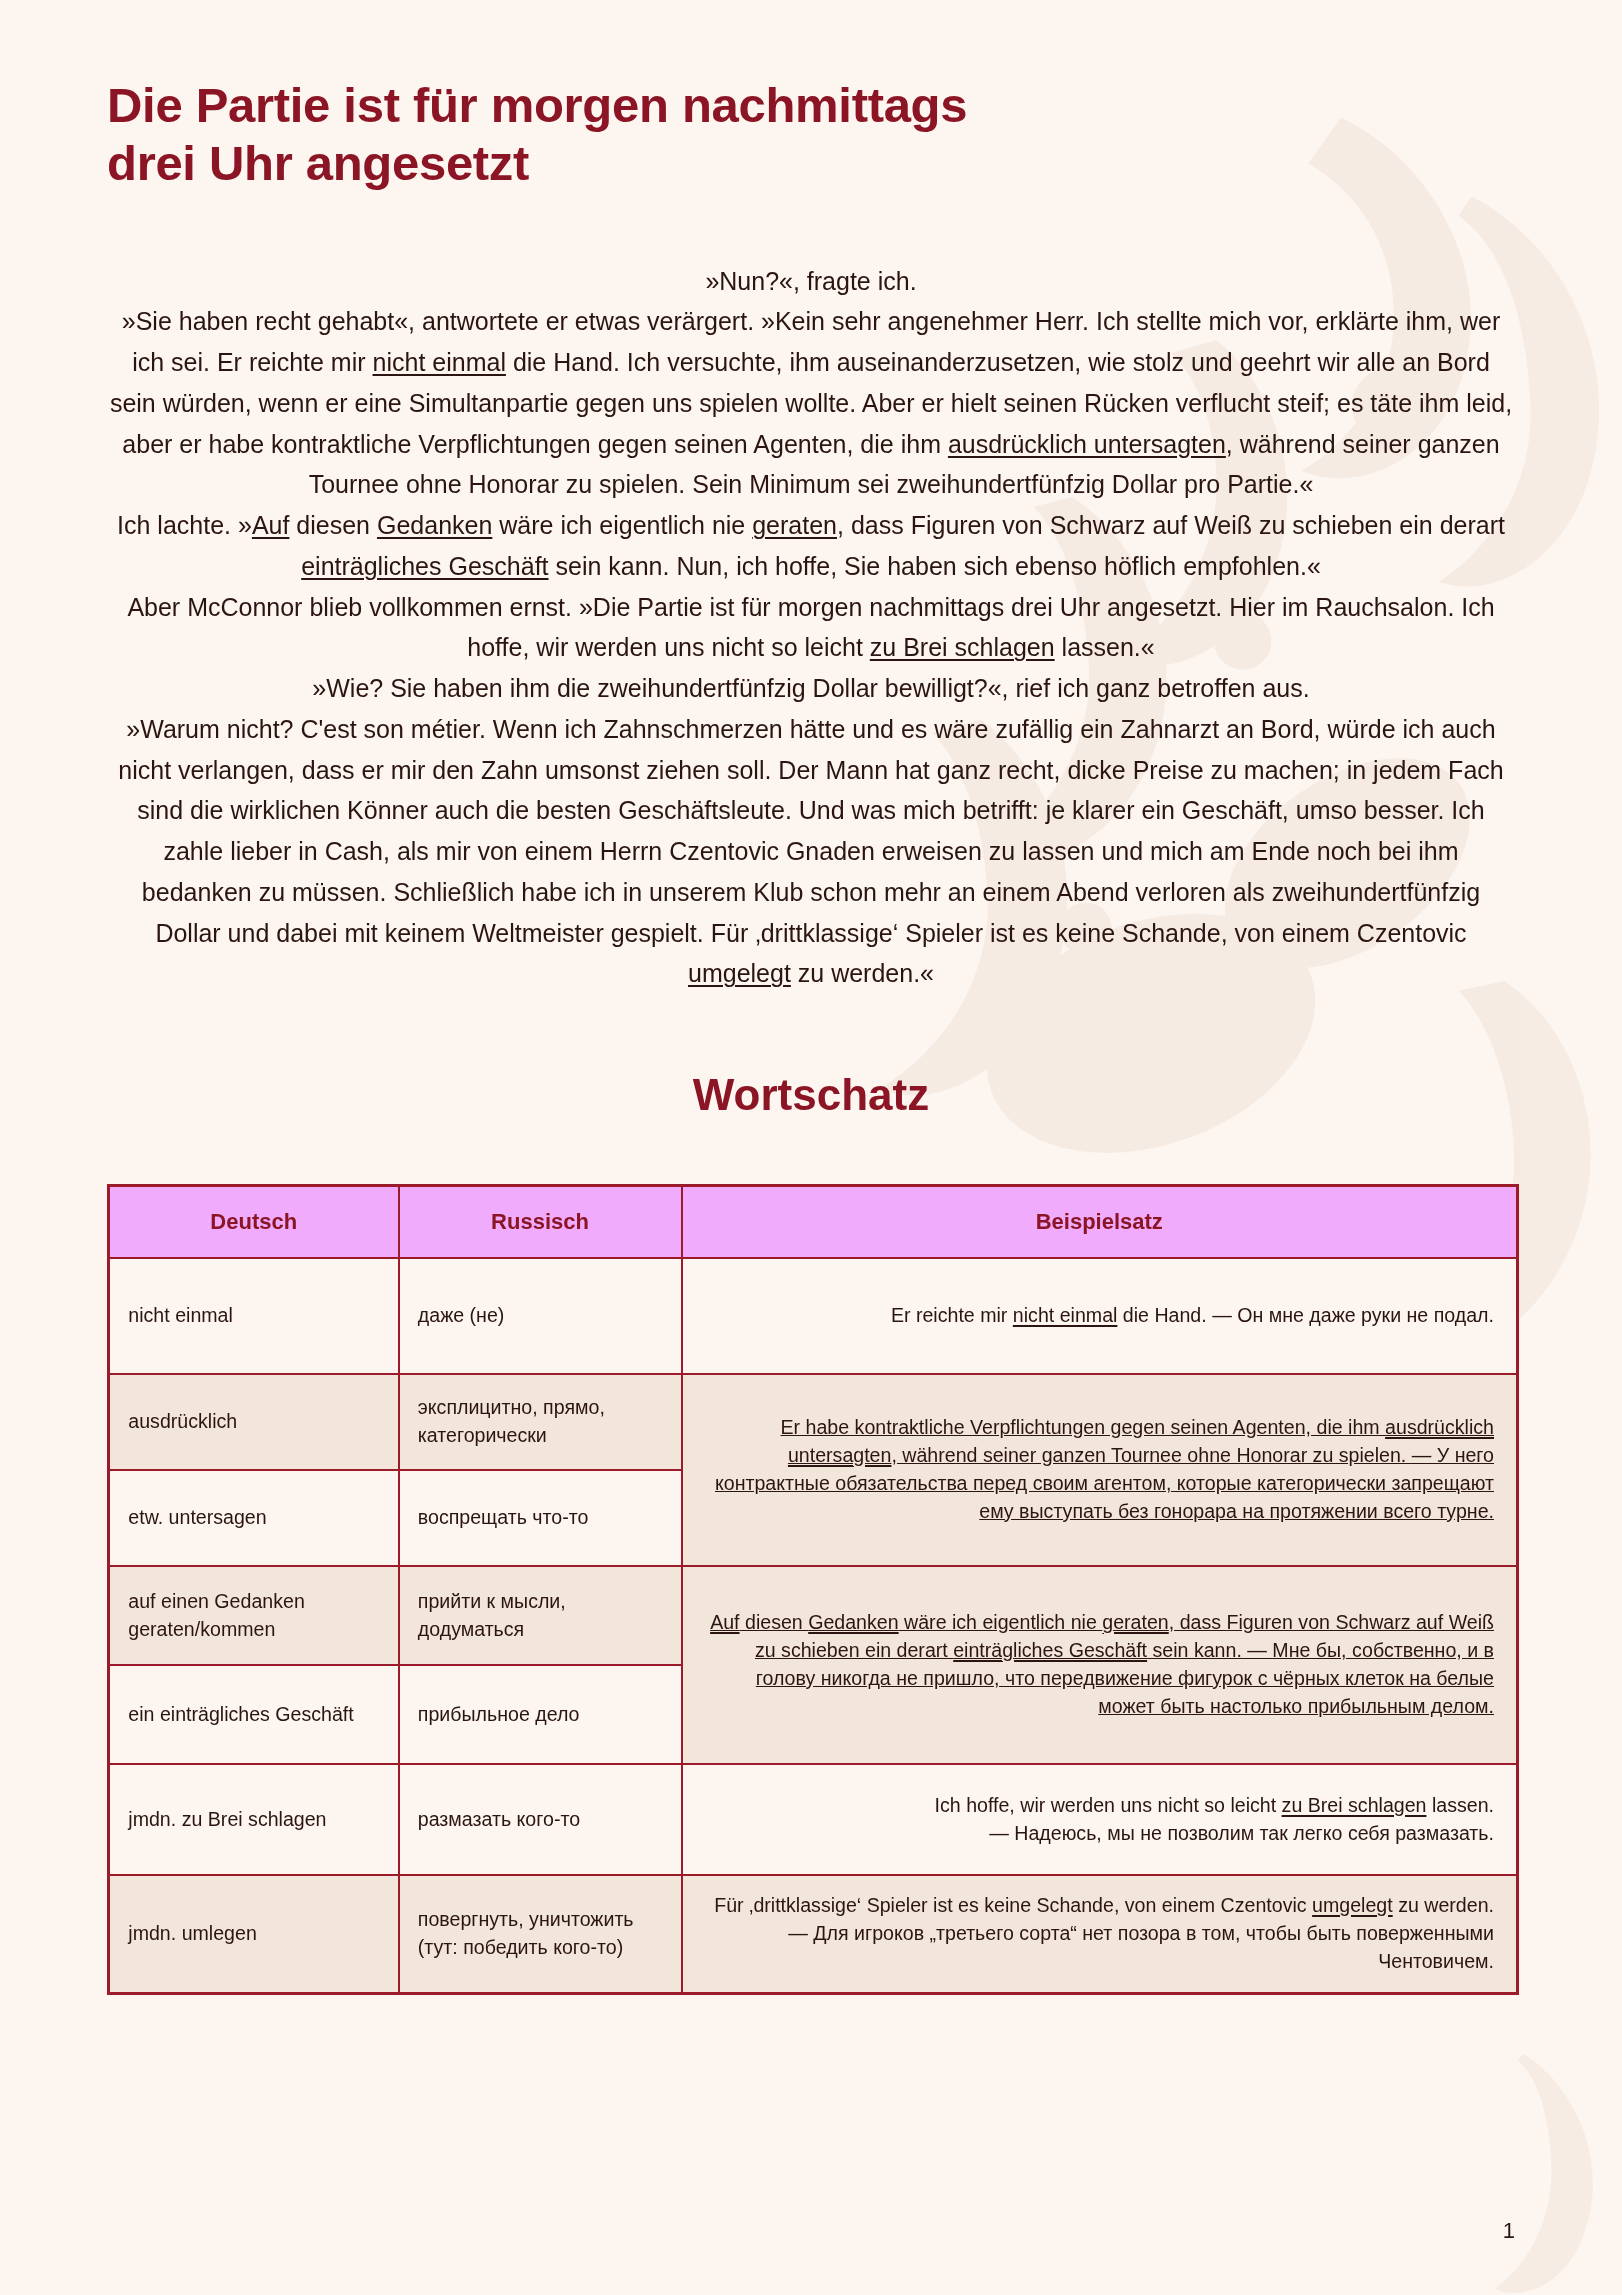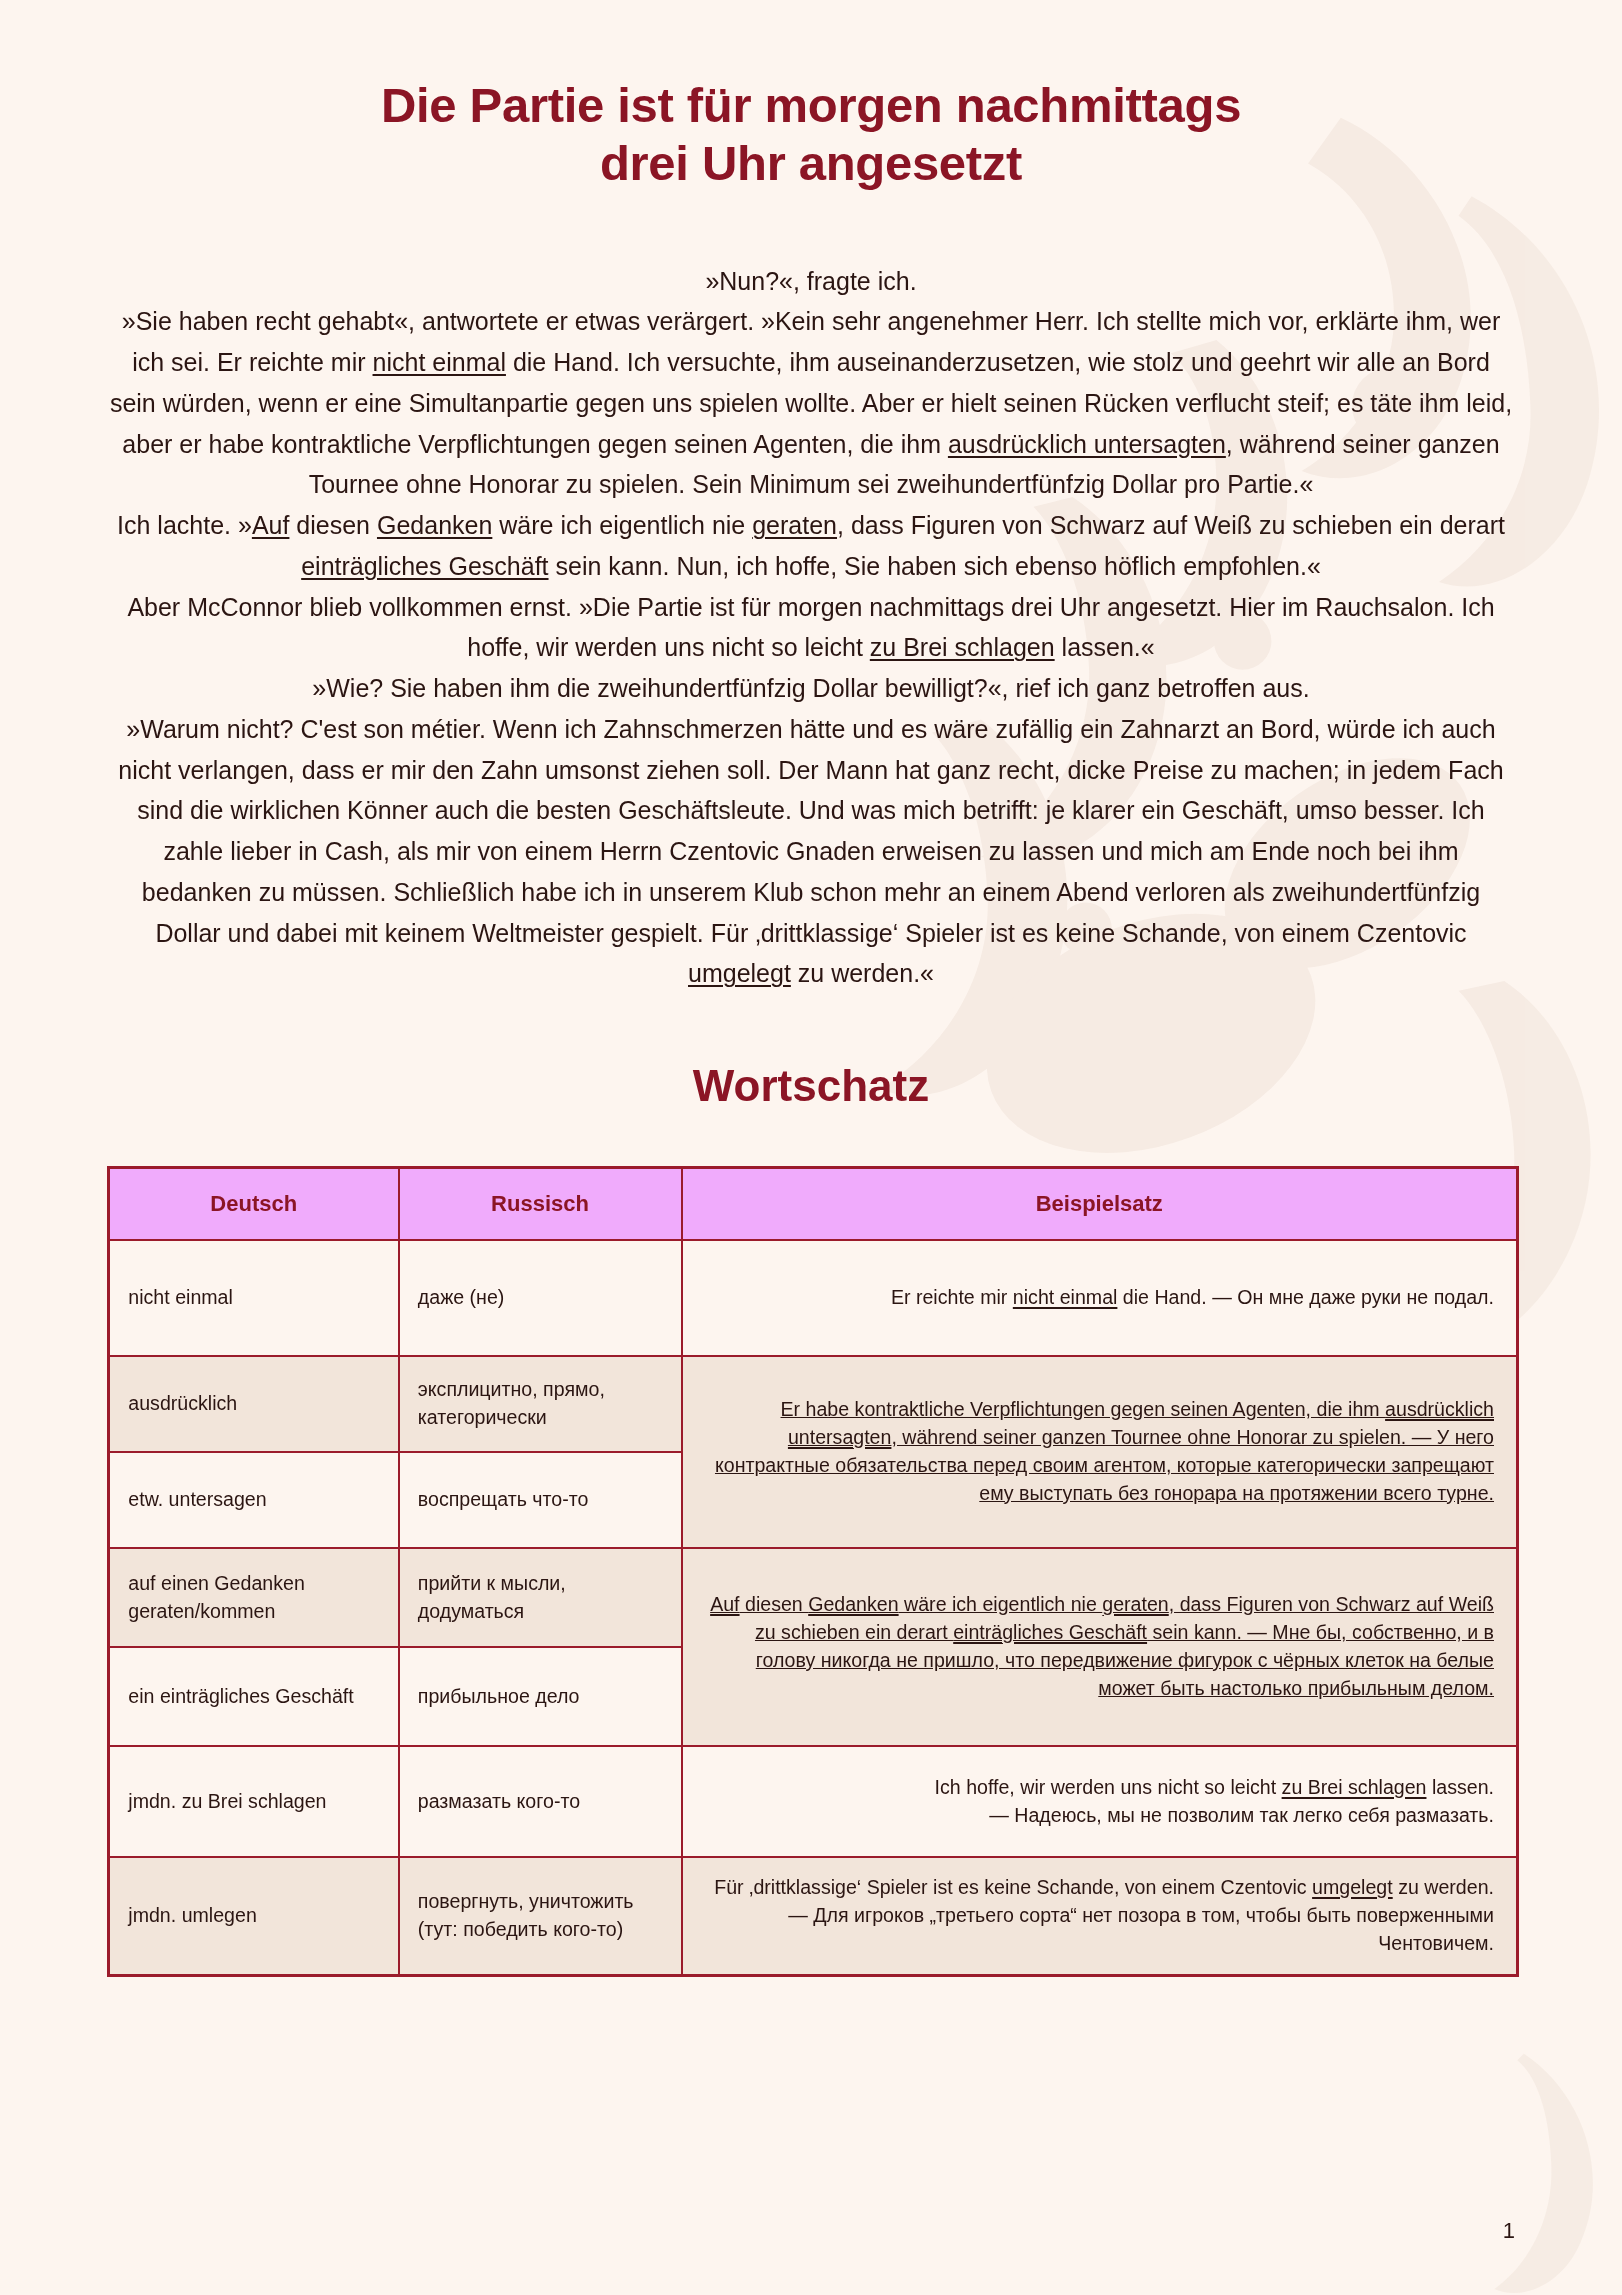--- a/index.html
+++ b/index.html
@@ -31,21 +31,20 @@
     width: 1622px;
     height: 2295px;
     box-sizing: border-box;
     padding: 0 107px;
   }
 
   
   .doc-title {
     margin: 0;
     padding-top: 77px;
-    text-align: center;
     color: #8b1525;
     font-size: 49px;
     font-weight: bold;
     line-height: 1.18;
     letter-spacing: -0.3px;
   }
   .doc-title .line {
     display: block;
   }
 
@@ -63,21 +62,21 @@
   }
   .body-copy u,
   .vocab-table u {
     text-decoration: underline;
     text-underline-offset: 2.6px;
     text-decoration-thickness: 1.6px;
   }
 
   
   .section-heading {
-    margin: 4px;
+    margin: 13px;
     padding-top: 64px;
     text-align: center;
     color: #8b1525;
     font-size: 44px;
     font-weight: bold;
     line-height: 1.1;
   }
 
   
   .table-wrap {

